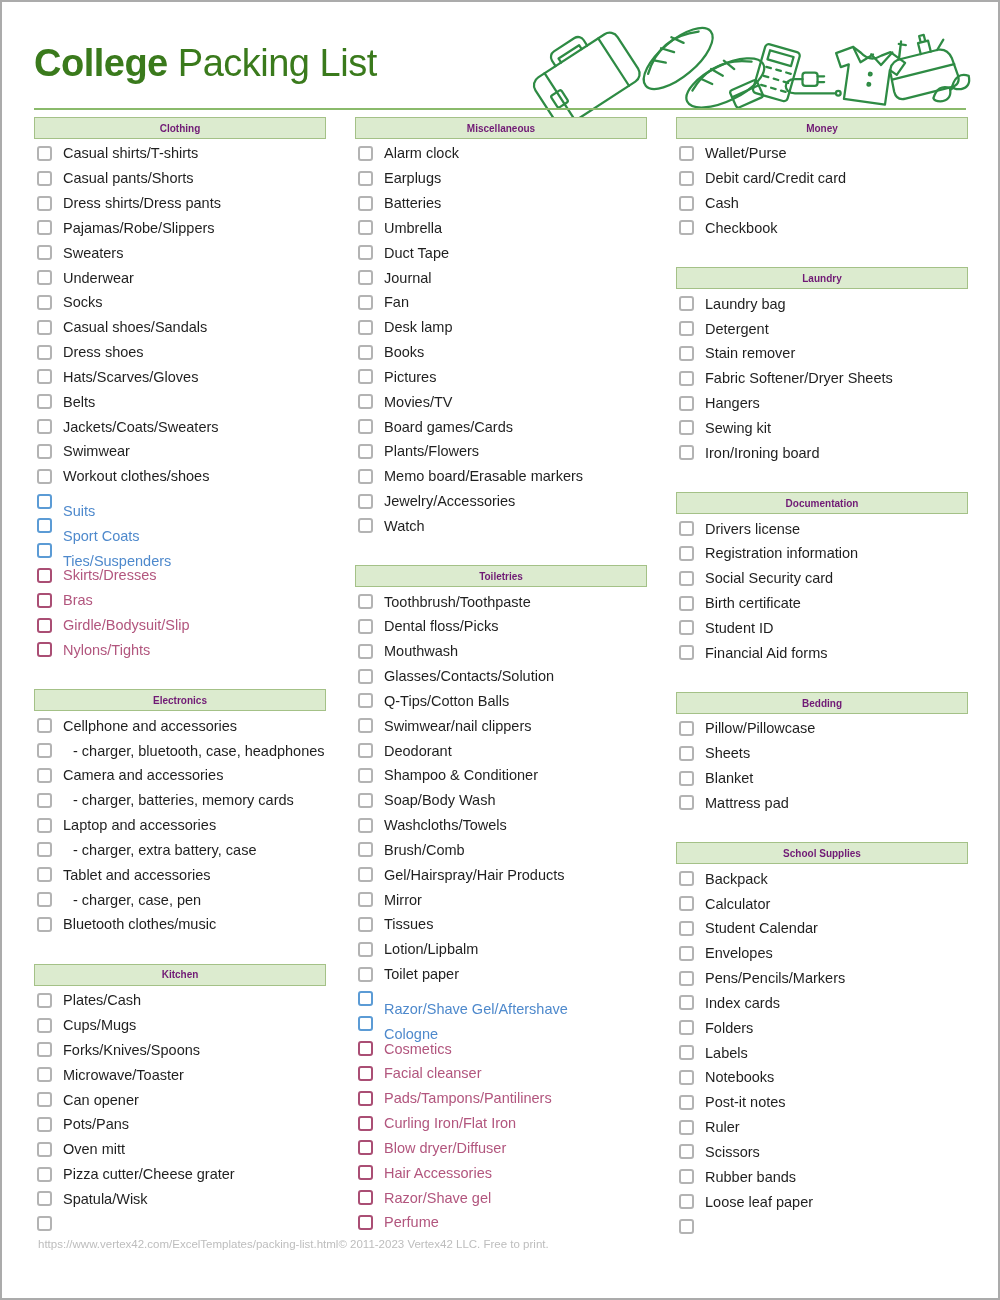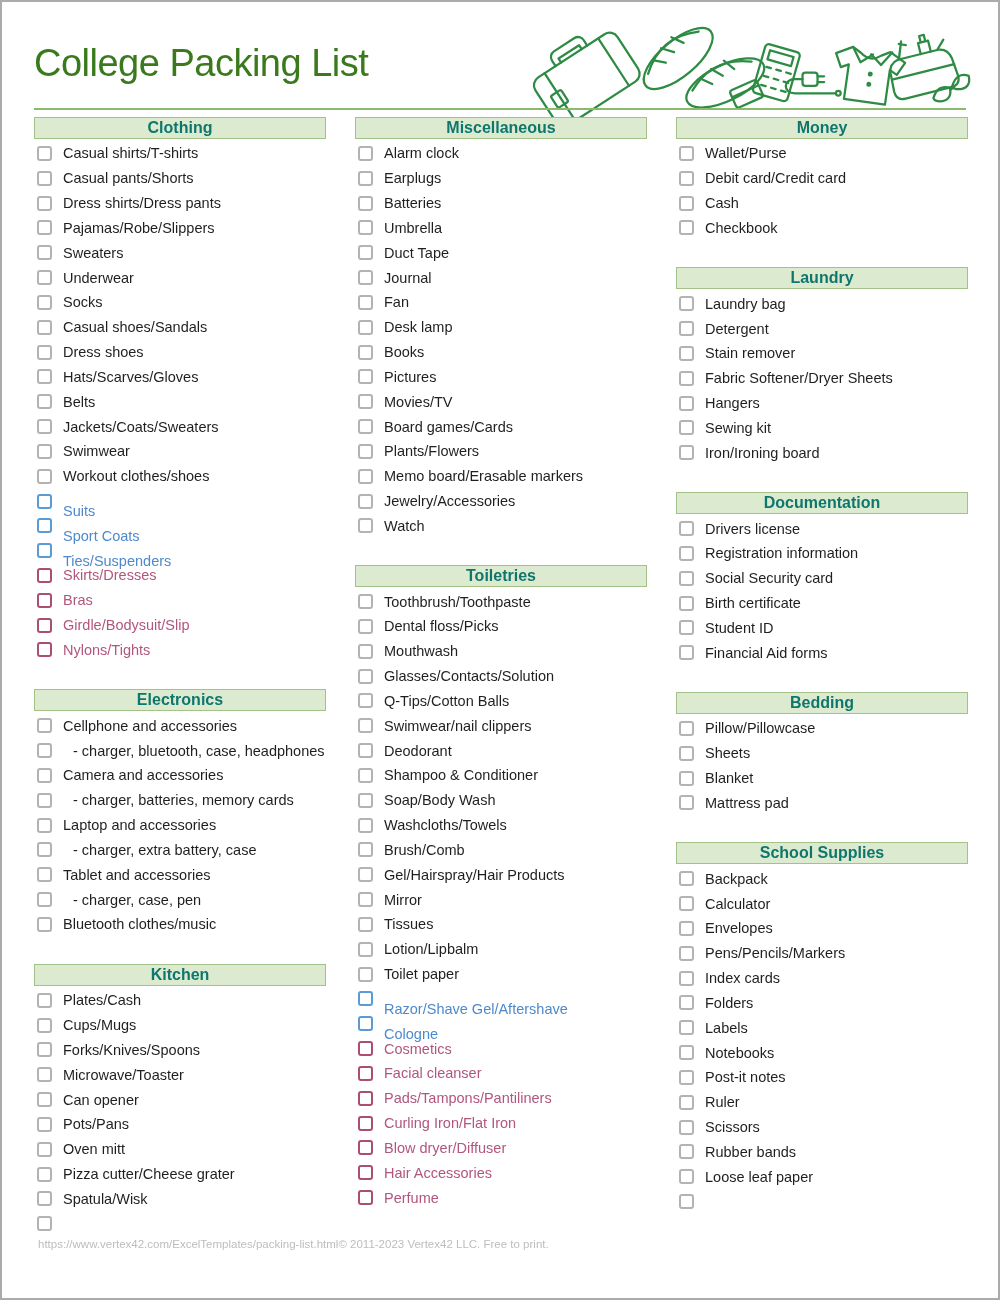--- a/index.html
+++ b/index.html
@@ -13,21 +13,21 @@
     font-family:"Liberation Sans", sans-serif;
     overflow:hidden;
   }
   
   .title{
     position:absolute;left:32px;top:42px;
     font-size:38px;line-height:1;
     color:#3a7a1c;letter-spacing:-0.5px;
     white-space:nowrap;
   }
-  .title .bold{font-weight:normal;}
+  .title .bold{font-weight:bold;}
   .hr{
     position:absolute;left:32px;right:32px;top:106px;
     height:2px;background:#8aba6b;
   }
   .illus{
     position:absolute;right:26px;top:20px;
     width:452px;height:88px;
     overflow:visible;
   }
   
@@ -39,21 +39,21 @@
     align-items:start;
   }
   .section{margin-bottom:27px;}
   .section-header{
     height:22px;box-sizing:border-box;
     background:#dcebcf;border:1px solid #a4c187;
     display:flex;align-items:center;justify-content:center;
     margin-bottom:2px;
   }
   .section-title{
-    font-size:16px;font-weight:bold;color:#0f766e;
+    font-size:10px;font-weight:bold;color:#701a75;
   }
   .item{
     height:24.83px;
     display:flex;align-items:center;
   }
   .checkbox{
     flex:none;
     width:11px;height:11px;
     border:2px solid #b3b3b3;border-radius:3px;
     background:#fff;
@@ -570,20 +570,24 @@
   <div class="item style-pink">
     <span class="checkbox"></span>
     <span class="label">Blow dryer/Diffuser</span>
   </div>
 
   <div class="item style-pink">
     <span class="checkbox"></span>
     <span class="label">Hair Accessories</span>
   </div>
 
+  <div class="item style-pink">
+    <span class="checkbox"></span>
+    <span class="label">Razor/Shave gel</span>
+  </div>
 
   <div class="item style-pink">
     <span class="checkbox"></span>
     <span class="label">Perfume</span>
   </div>
 </div>
   </section>
 </div>
       <div class="column">
   <section class="section">
@@ -727,20 +731,24 @@
   <div class="item style-default">
     <span class="checkbox"></span>
     <span class="label">Backpack</span>
   </div>
 
   <div class="item style-default">
     <span class="checkbox"></span>
     <span class="label">Calculator</span>
   </div>
 
+  <div class="item style-default">
+    <span class="checkbox"></span>
+    <span class="label">Student Calendar</span>
+  </div>
 
   <div class="item style-default">
     <span class="checkbox"></span>
     <span class="label">Envelopes</span>
   </div>
 
   <div class="item style-default">
     <span class="checkbox"></span>
     <span class="label">Pens/Pencils/Markers</span>
   </div>

